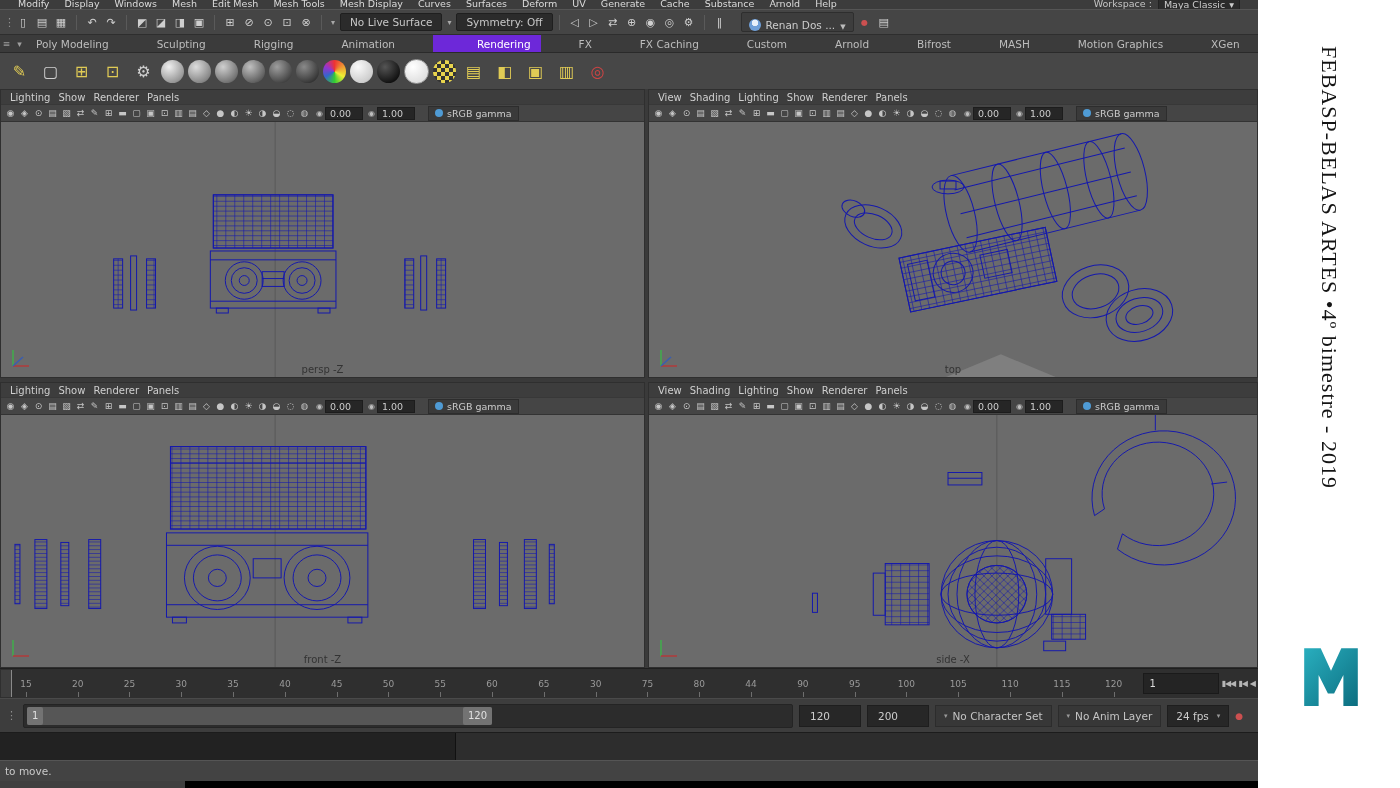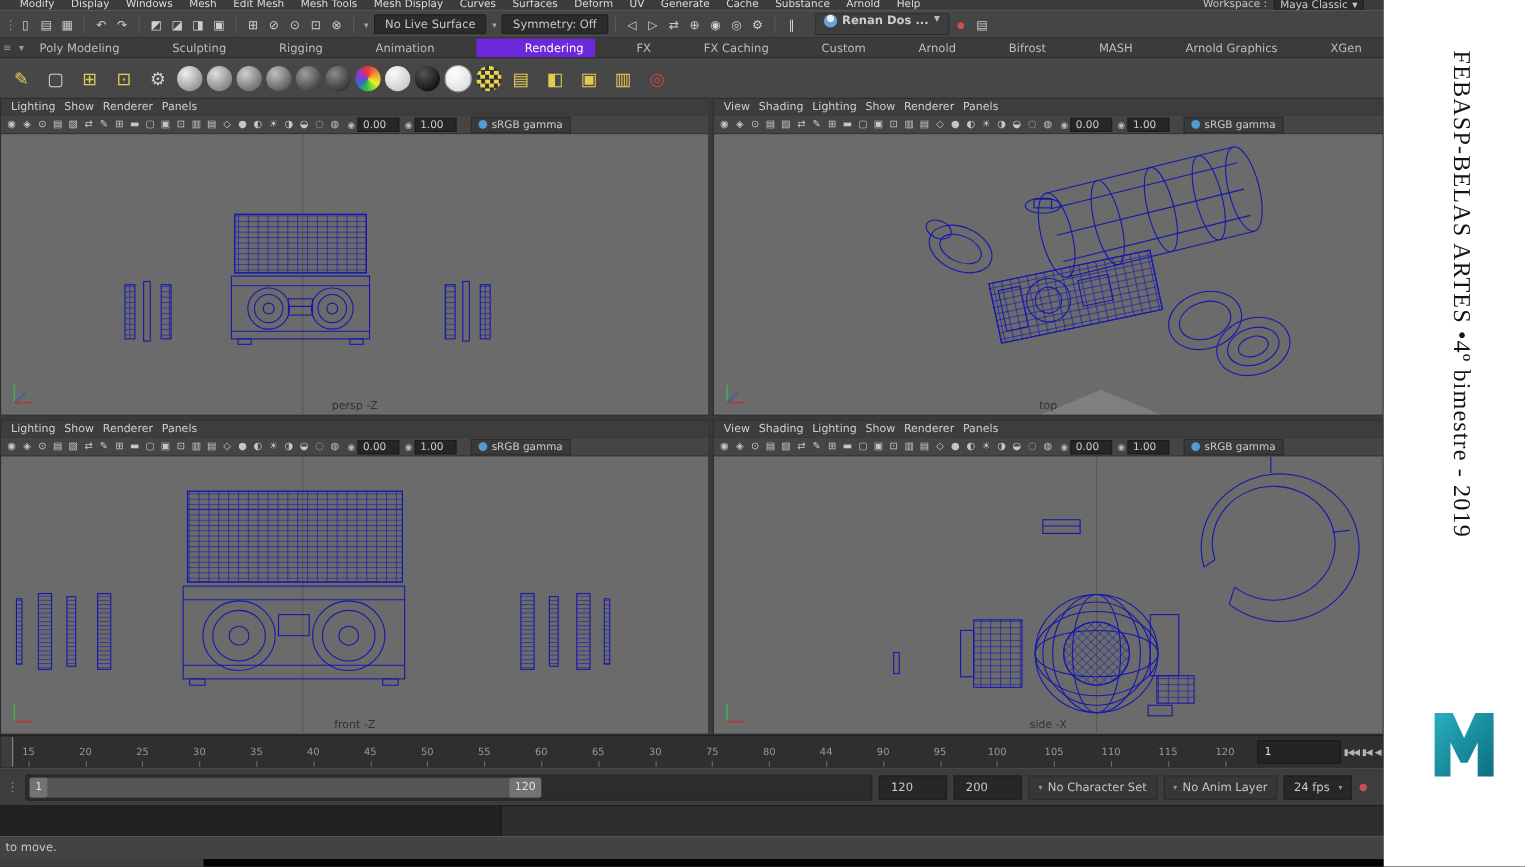--- a/index.html
+++ b/index.html
@@ -19,22 +19,22 @@
   .statusline{height:24px;background:#454545;border-top:1px solid #555;border-bottom:1px solid #2e2e2e;
               display:flex;align-items:center;gap:2px;padding:0 4px;flex:none;}
   .grip{color:#8f8f8f;font-size:11px;width:8px;text-align:center;}
   .group{display:flex;gap:1px;}
   .ic{width:18px;height:18px;display:flex;align-items:center;justify-content:center;font-size:11px;color:#cfcfcf;flex:none;}
   .ic.red{color:#cc5050;font-size:8px;}
   .sep{width:1px;height:15px;background:#5a5a5a;margin:0 4px;flex:none;}
   .dd-caret{color:#a8a8a8;font-size:8px;padding:0 3px;}
   .fieldbox{background:#2b2b2b;border:1px solid #1f1f1f;color:#c8c8c8;font-size:10.5px;height:16px;
             display:flex;align-items:center;padding:0 9px;border-radius:2px;white-space:nowrap;}
-  .account{display:flex;align-items:flex-start;gap:5px;background:#3d3d3d;border:1px solid #2e2e2e;height:18px;
-           padding:0 7px;color:#ccc;font-size:10.5px;border-radius:2px;margin-left:10px;white-space:nowrap;font-weight:bold;}
+  .account{display:flex;align-items:flex-end;gap:5px;background:#3d3d3d;border:1px solid #2e2e2e;height:18px;
+           padding:0 7px;color:#ccc;font-size:10.5px;border-radius:2px;margin-left:10px;white-space:nowrap;}
   .avatar{width:12px;height:12px;border-radius:50%;flex:none;
           background:radial-gradient(circle at 50% 32%,#e8f0fa 0 3px,#6f9fd8 3.5px);}
   .acc-caret{font-size:7px;color:#bbb;}
   .flexspacer{flex:1;}
 
   
   .shelf-tabs{height:17px;background:#3b3b3b;border-bottom:1px solid #2a2a2a;display:flex;align-items:stretch;flex:none;}
   .tab-ctl{width:13px;display:flex;align-items:center;justify-content:center;color:#9f9f9f;font-size:9px;}
   .tabs-wrap{display:flex;gap:28px;}
   .shelf-tab{font-size:10.5px;color:#bdbdbd;padding:0 10px;display:flex;align-items:center;white-space:nowrap;}
@@ -220,21 +220,21 @@
           <span class="shelf-tab">Sculpting</span>
           <span class="shelf-tab">Rigging</span>
           <span class="shelf-tab">Animation</span>
           <span class="shelf-tab active">Rendering</span>
           <span class="shelf-tab">FX</span>
           <span class="shelf-tab">FX Caching</span>
           <span class="shelf-tab">Custom</span>
           <span class="shelf-tab">Arnold</span>
           <span class="shelf-tab">Bifrost</span>
           <span class="shelf-tab">MASH</span>
-          <span class="shelf-tab">Arnold Graphics</span>
+          <span class="shelf-tab">Motion Graphics</span>
           <span class="shelf-tab">XGen</span>
         </div>
     </div>
 
     <div class="shelf-icons">
         <span class="shelf-ic yel">✎</span>
         <span class="shelf-ic">▢</span>
         <span class="shelf-ic yel">⊞</span>
         <span class="shelf-ic yel">⊡</span>
         <span class="shelf-ic">⚙</span>

